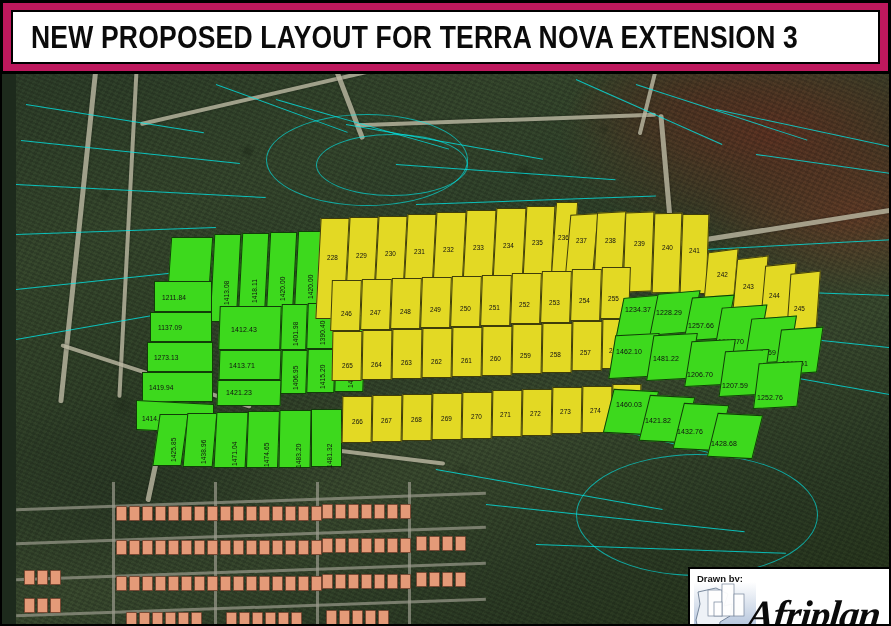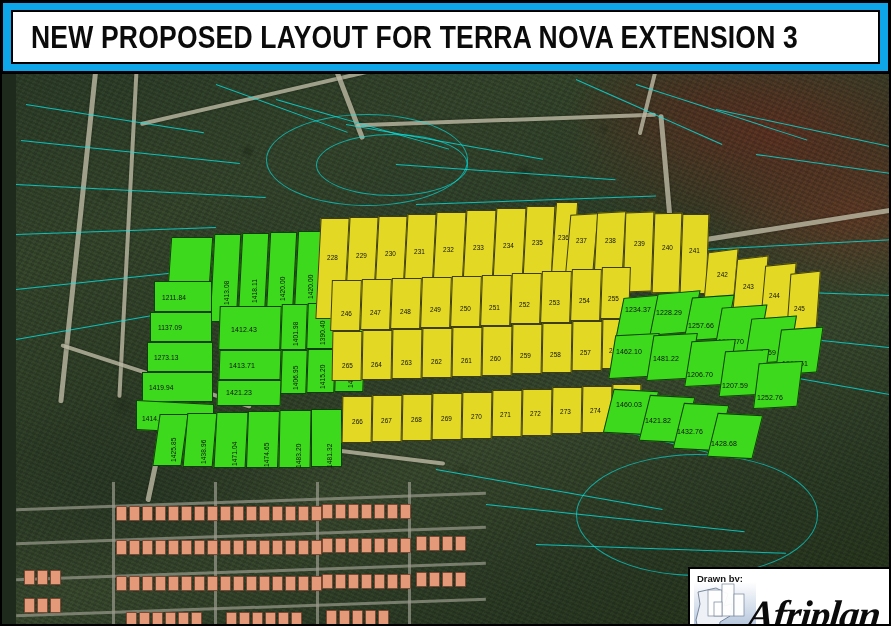--- a/index.html
+++ b/index.html
@@ -1,20 +1,20 @@
 <!DOCTYPE html>
 <html><head>
 <meta charset="utf-8">
 <style>
   html,body{margin:0;padding:0;background:#000;}
   body{font-family:"Liberation Sans",sans-serif;}
   #page{position:relative;width:891px;height:626px;overflow:hidden;background:#1d2a1c;}
 
   
-  #title-bar{position:absolute;left:0;top:0;width:891px;height:74px;background:#0ea5e9;
+  #title-bar{position:absolute;left:0;top:0;width:891px;height:74px;background:#be185d;
              box-sizing:border-box;border:3px solid #000;display:flex;align-items:center;}
   #title-bar .inner{position:absolute;left:8px;top:7px;right:8px;bottom:7px;border:2px solid #000;
                     display:flex;align-items:center;justify-content:flex-start;background:#fff;}
   #title-text{font-size:26.5px;font-weight:bold;letter-spacing:.2px;color:#0b0b0b;
               padding-left:18px;white-space:nowrap;font-family:"Liberation Sans",sans-serif;
               transform:scaleY(1.18);transform-origin:left center;}
 
   
   #photo{position:absolute;left:16px;top:74px;width:891px;height:552px;overflow:hidden;
          background:

